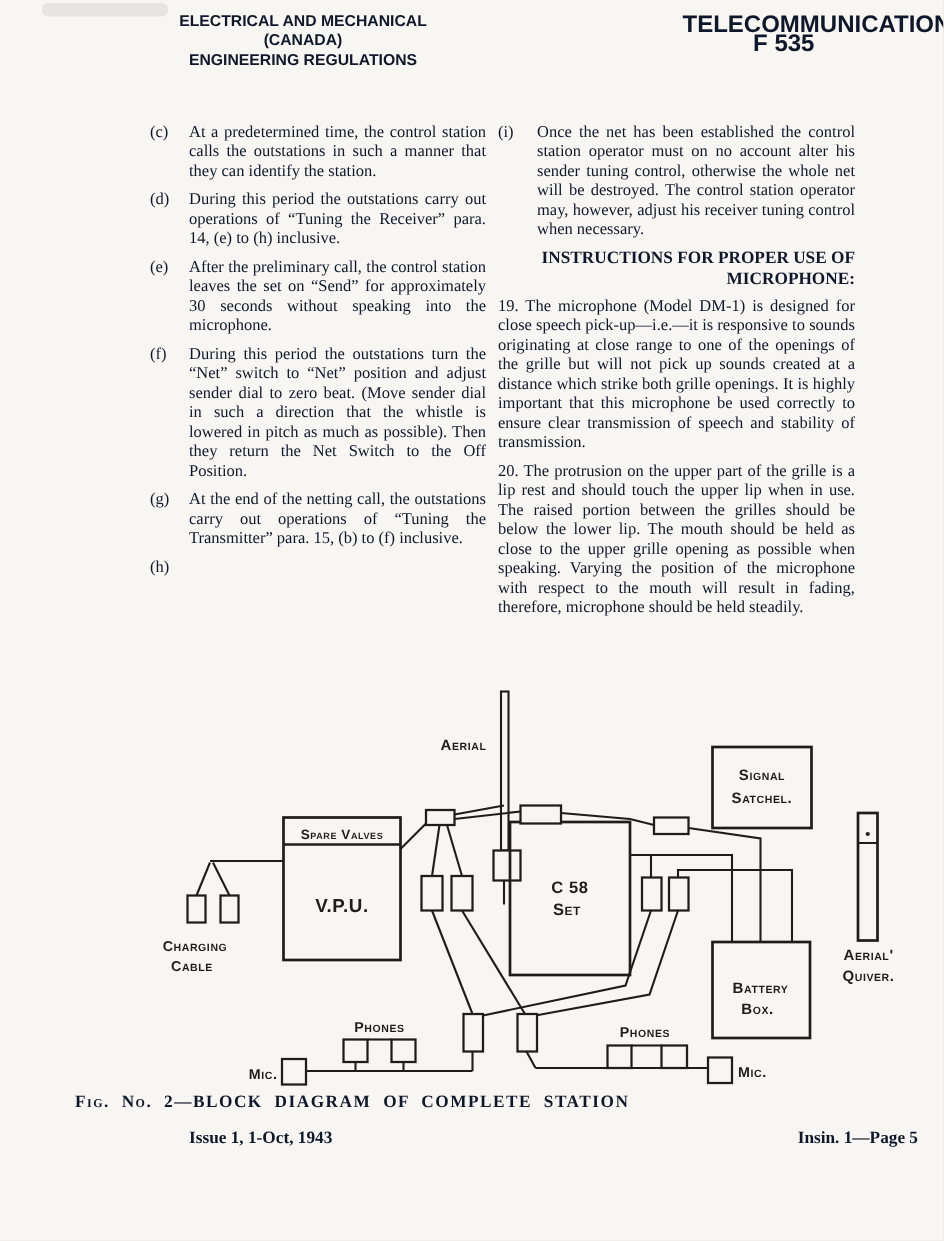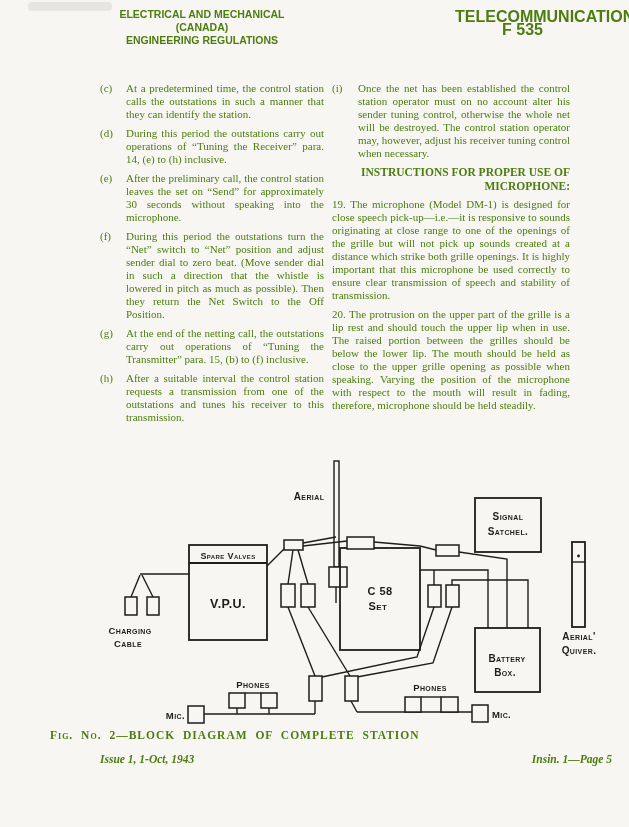--- a/index.html
+++ b/index.html
@@ -1,18 +1,18 @@
 <!DOCTYPE html>
 <html><head>
 <meta charset="utf-8">
 <style>
   html,body{margin:0;padding:0;background:#e9e8e4;}
   .page{
     position:relative;width:629px;height:827px;margin:0 auto;
-    background:#f7f6f2;color:#4d7c0f;overflow:hidden;
+    background:#f7f6f2;color:#0f172a;overflow:hidden;
     font-family:"Liberation Serif",serif;
   }
   .smudge{position:absolute;left:28px;top:2px;width:84px;height:9px;
     background:#c9c7c2;opacity:.35;border-radius:4px;}
   
   .hdr-left{position:absolute;left:118px;top:8px;width:168px;text-align:center;
     font-family:"Liberation Sans",sans-serif;font-weight:bold;font-size:10.5px;line-height:13px;}
   .hdr-right{position:absolute;left:455px;top:10px;width:135px;text-align:center;
     font-family:"Liberation Sans",sans-serif;font-weight:bold;font-size:16px;line-height:13px;}
   
@@ -27,21 +27,21 @@
   
   .diagram{position:absolute;left:0;top:450px;}
   .dln{stroke:#1f1d1a;stroke-width:1.4;fill:none;}
   .dbx{stroke:#1f1d1a;stroke-width:1.8;fill:none;}
   .dcn{stroke:#1f1d1a;stroke-width:1.5;fill:#f7f6f2;}
   .dlbl{font-family:"Liberation Sans",sans-serif;font-weight:bold;font-variant:small-caps;
     fill:#1f1d1a;letter-spacing:.4px;}
   .s9{font-size:9px}.s95{font-size:9.5px}.s10{font-size:10px}.s11{font-size:11px}.s125{font-size:12.5px}
   .caption{position:absolute;left:50px;top:729px;width:579px;text-align:left;
     font-size:11.5px;font-weight:bold;font-variant:small-caps;letter-spacing:1px;word-spacing:4px;}
-  .foot{position:absolute;top:753px;font-style:italic;font-size:11.5px;font-weight:bold;}
+  .foot{position:absolute;top:753px;font-size:11.5px;font-weight:bold;margin-left:26px;}
   .foot-left{left:100px;}
   .foot-right{right:17px;}
 </style>
 </head>
 <body>
 
 <div class="page">
 
   <div class="smudge"></div>
 
@@ -71,21 +71,20 @@
     <div class="item">
       <span class="lbl">(f)</span>
       <span class="txt">During this period the outstations turn the “Net” switch to “Net” position and adjust sender dial to zero beat. (Move sender dial in such a direction that the whistle is lowered in pitch as much as possible). Then they return the Net Switch to the Off Position.</span>
     </div>
     <div class="item">
       <span class="lbl">(g)</span>
       <span class="txt">At the end of the netting call, the outstations carry out operations of “Tuning the Transmitter” para. 15, (b) to (f) inclusive.</span>
     </div>
     <div class="item">
       <span class="lbl">(h)</span>
-      <span class="txt">After a suitable interval the control station requests a transmission from one of the outstations and tunes his receiver to this transmission.</span>
     </div>
   </div>
 
   <div class="col col-right">
     <div class="item">
       <span class="lbl">(i)</span>
       <span class="txt">Once the net has been established the control station operator must on no account alter his sender tuning control, otherwise the whole net will be destroyed. The control station operator may, however, adjust his receiver tuning control when necessary.</span>
     </div>
     <div class="rc-heading">INSTRUCTIONS FOR PROPER USE OF MICROPHONE:</div>
     <div class="rc-para">19. The microphone (Model DM-1) is designed for close speech pick-up—i.e.—it is responsive to sounds originating at close range to one of the openings of the grille but will not pick up sounds created at a distance which strike both grille openings. It is highly important that this microphone be used correctly to ensure clear transmission of speech and stability of transmission.</div>

